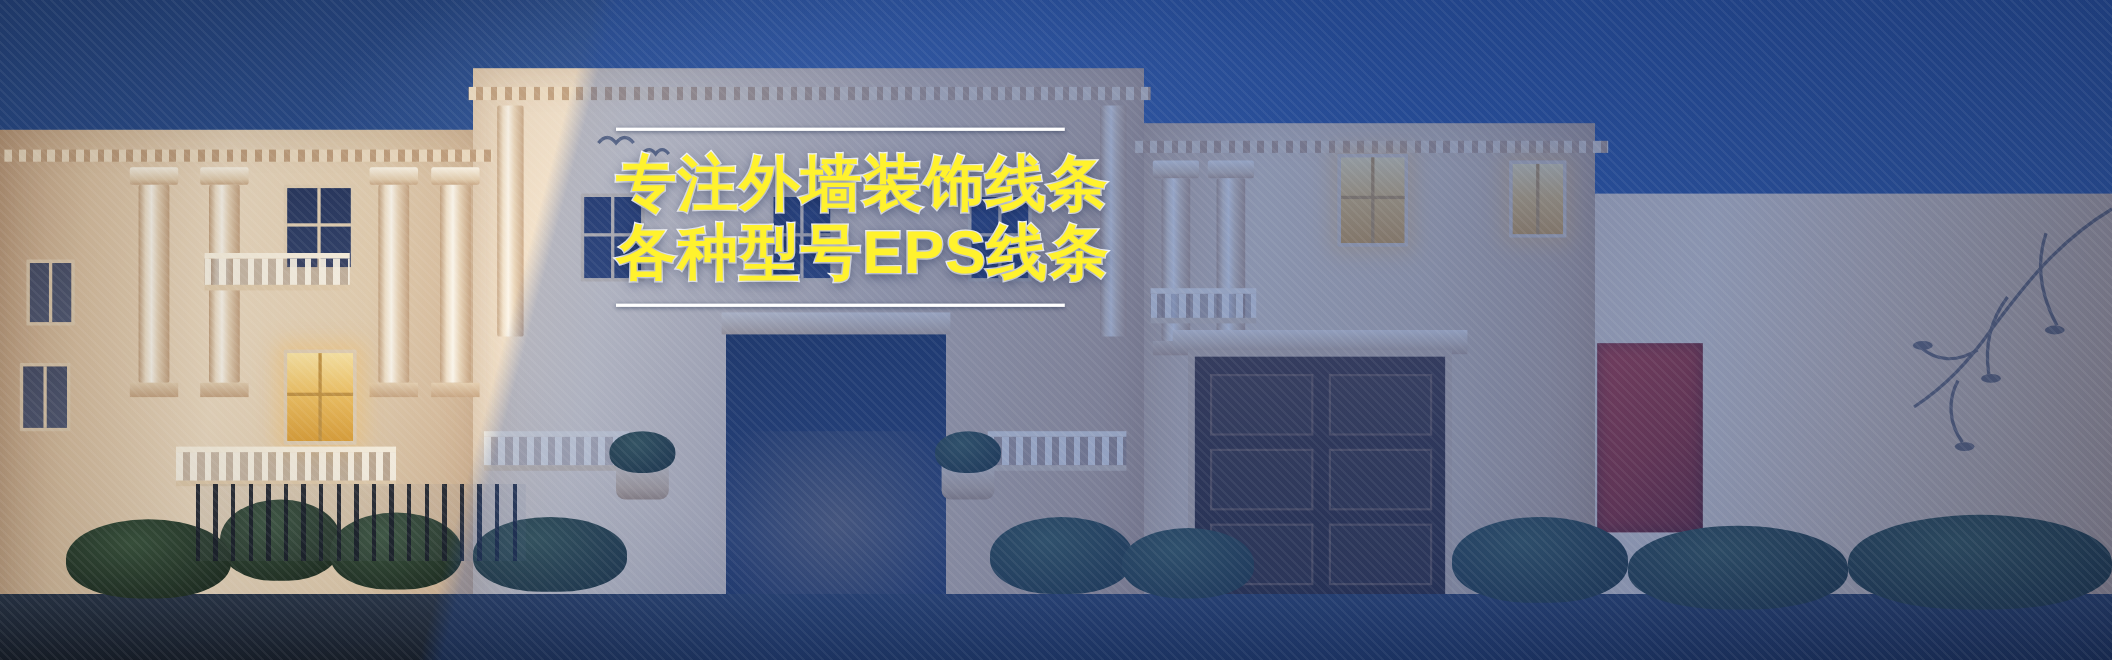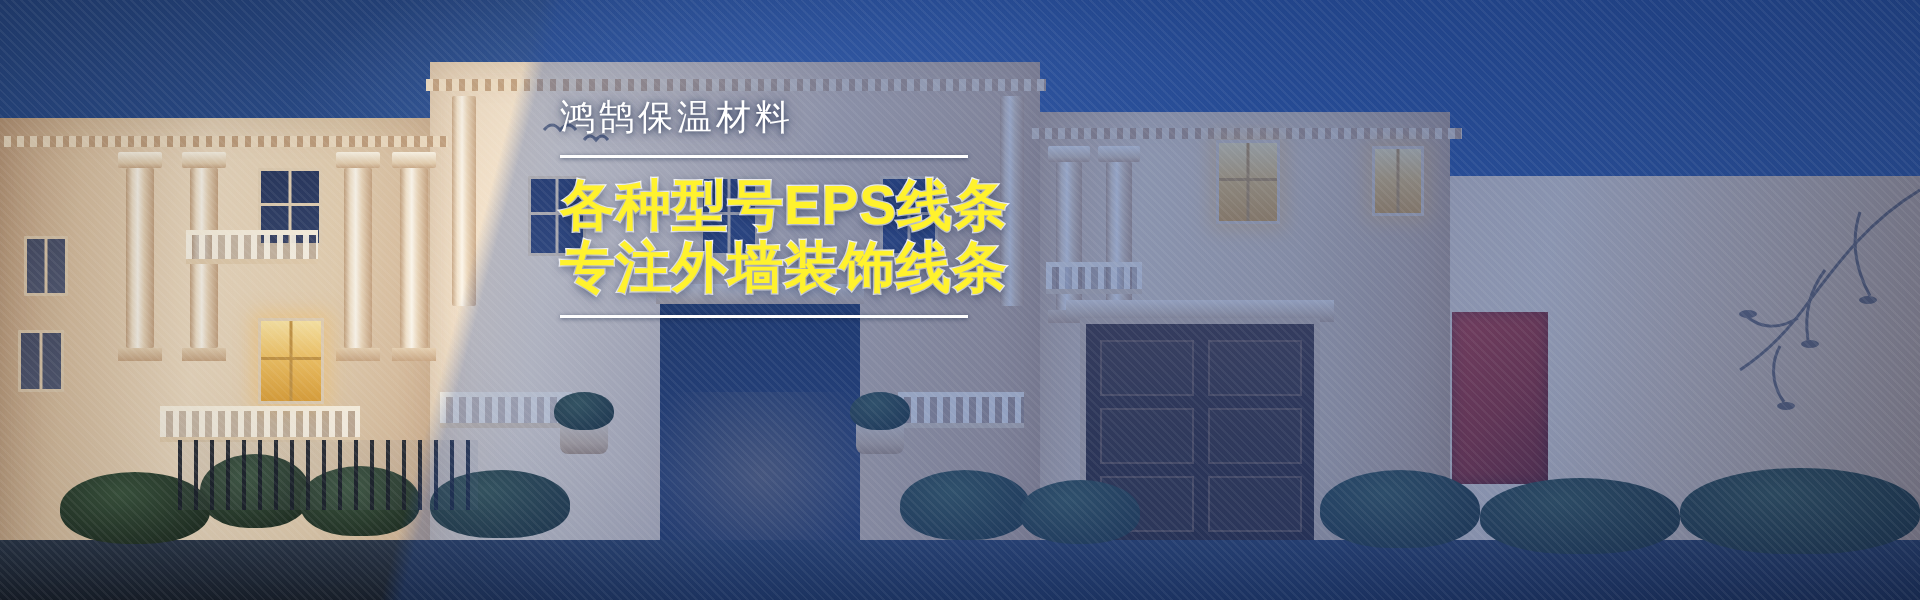--- a/index.html
+++ b/index.html
@@ -424,25 +424,24 @@
     </svg>
 
     <div id="vignette"></div>
   </div>
 
   <div id="overlay-panel"></div>
   <div id="overlay-hatch"></div>
 
   <div id="text-block">
 
-    <div id="brand-name">鸿鹄保温材料</div>
 
     <div class="rule" id="rule-top"></div>
 
+    <div class="headline">专注外墙装饰线条</div>
+
     <div class="headline">各种型号EPS线条</div>
 
-    <div class="headline">专注外墙装饰线条</div>
-
     <div class="rule" id="rule-bottom"></div>
 
   </div>
 
 </div>
 
 </body></html>

